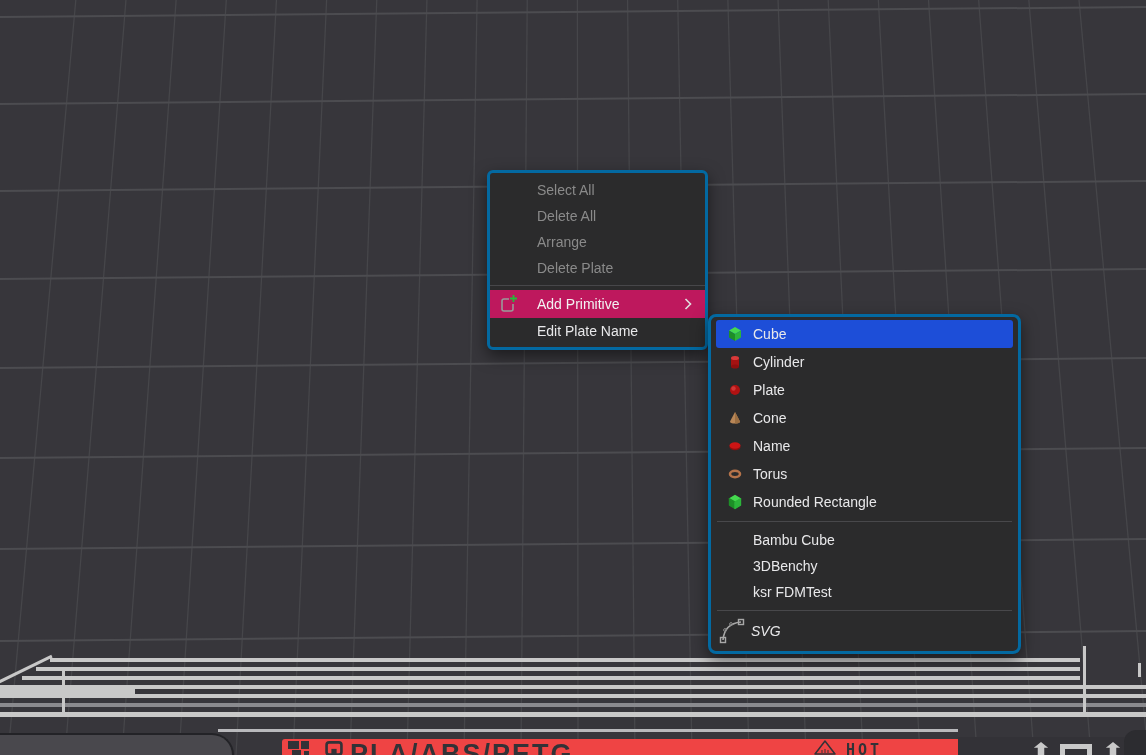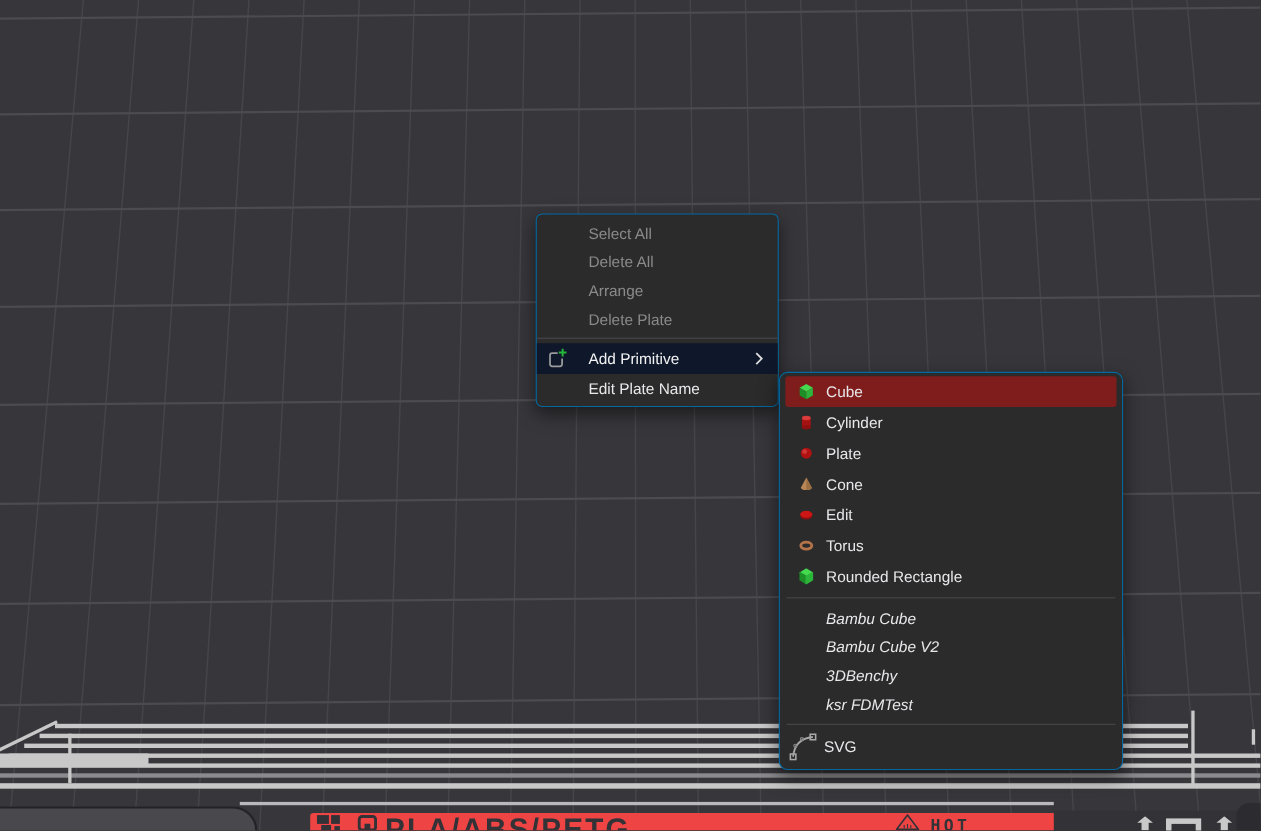--- a/index.html
+++ b/index.html
@@ -23,37 +23,37 @@
     letter-spacing:2px;color:#323237;line-height:1;white-space:nowrap;}
   .hot-label{position:absolute;left:564px;top:2px;font-size:15px;font-weight:bold;
     letter-spacing:3px;color:#323237;font-family:"DejaVu Sans Mono",monospace;}
   .strip-icon{position:absolute;top:2px;}
   .right-mark{position:absolute;z-index:4;}
   .rect-mark{position:absolute;left:1060px;top:744px;width:32px;height:26px;
     border:5px solid #c9c9c9;box-sizing:border-box;z-index:4;}
   .dark-corner-right{position:absolute;left:1124px;top:730px;width:22px;height:25px;
     background:#2c2c30;border-top-left-radius:12px;z-index:4;}
   
-  .menu{position:absolute;background:#2b2b2c;border:1px solid #0369a1;color:#e8e8ea;
-    font-size:14px;box-sizing:border-box;box-shadow:0 6px 16px rgba(0,0,0,.5);z-index:10;margin-top:24px;}
+  .menu{position:absolute;background:#2b2b2c;border:3px solid #0369a1;color:#e8e8ea;
+    font-size:14px;box-sizing:border-box;box-shadow:0 6px 16px rgba(0,0,0,.5);z-index:10;}
   #context-menu{left:487px;top:170px;width:221px;border-radius:6px;padding:4px 0 3px;}
   .cm-item{height:26px;display:flex;align-items:center;padding-left:47px;color:#8a8a8a;position:relative;}
   .cm-item.enabled{color:#e8e8ea;}
-  .cm-item.highlight{height:28px;background:#0f172a;color:#f2f2f2;}
+  .cm-item.highlight{height:28px;background:#be185d;color:#f2f2f2;}
   .cm-sep{height:1px;background:#47474a;margin:4px 0;}
   .cm-icon{position:absolute;left:9px;top:4px;}
   .cm-chevron{position:absolute;right:13px;top:8px;}
   #submenu{left:708px;top:314px;width:313px;border-radius:8px;padding:3px 0 5px;}
   .sm-item{height:28px;display:flex;align-items:center;}
   .sm-item .p-icon{width:16px;height:16px;margin:0 10px 0 16px;flex:none;}
-  .sm-item.highlight{background:#7f1d1d;border-radius:3px;margin:0 5px;text-align:center;}
+  .sm-item.highlight{background:#1d4ed8;border-radius:3px;margin:0 5px;text-align:center;}
   .sm-item.highlight .p-icon{margin-left:11px;}
   .sm-sep{height:1px;background:#48484b;margin:5px 6px;}
-  .sm-model{height:26px;display:flex;align-items:center;padding-left:42px;font-style:italic;}
-  .sm-svg{height:30px;display:flex;align-items:center;}
+  .sm-model{height:26px;display:flex;align-items:center;padding-left:42px;}
+  .sm-svg{height:30px;display:flex;align-items:center;font-style:italic;}
   .sm-svg .v-icon{width:26px;height:26px;margin:0 6px 0 8px;flex:none;}
   .lbl{white-space:nowrap;}
 </style>
 </head>
 <body>
 
 <svg id="grid-svg" width="1146" height="755">
     <line x1="75.80000000000001" y1="0" x2="8" y2="755" stroke="#46464a" stroke-width="1.3"></line>
     <line x1="125.95999999999998" y1="0" x2="65" y2="755" stroke="#46464a" stroke-width="1.3"></line>
     <line x1="176.12" y1="0" x2="122" y2="755" stroke="#46464a" stroke-width="1.3"></line>
@@ -198,21 +198,21 @@
     </svg>
     <span class="lbl">Cone</span>
   </div>
 
 
   <div class="sm-item">
     <svg class="p-icon" viewBox="0 0 16 16">
       <ellipse cx="8" cy="9" rx="5.5" ry="3.2" fill="#8e0f0f"></ellipse>
       <ellipse cx="8" cy="7.5" rx="5.5" ry="3.2" fill="#cc1515"></ellipse>
     </svg>
-    <span class="lbl">Edit</span>
+    <span class="lbl">Name</span>
   </div>
 
   <div class="sm-item">
     <svg class="p-icon" viewBox="0 0 16 16">
       <ellipse cx="8" cy="8" rx="5" ry="3.2" fill="none" stroke="#b5734a" stroke-width="2.6"></ellipse>
     </svg>
     <span class="lbl">Torus</span>
   </div>
 
   <div class="sm-item">
@@ -221,23 +221,20 @@
       <polygon points="2.5,4.8 8,8 8,14.5 2.5,11.2" fill="#1d8f27" stroke="#1d8f27" stroke-width="1.4" stroke-linejoin="round"></polygon>
       <polygon points="13.5,4.8 8,8 8,14.5 13.5,11.2" fill="#2cb53a" stroke="#2cb53a" stroke-width="1.4" stroke-linejoin="round"></polygon>
     </svg>
     <span class="lbl">Rounded Rectangle</span>
   </div>
 
   <div class="sm-sep"></div>
 
   <div class="sm-model">
     <span class="lbl">Bambu Cube</span>
-  </div>
-  <div class="sm-model">
-    <span class="lbl">Bambu Cube V2</span>
   </div>
   <div class="sm-model">
     <span class="lbl">3DBenchy</span>
   </div>
   <div class="sm-model">
     <span class="lbl">ksr FDMTest</span>
   </div>
 
   <div class="sm-sep"></div>
 

